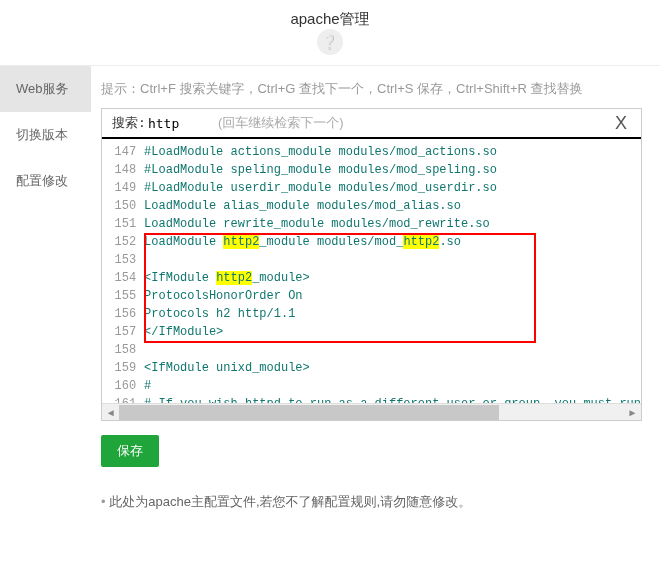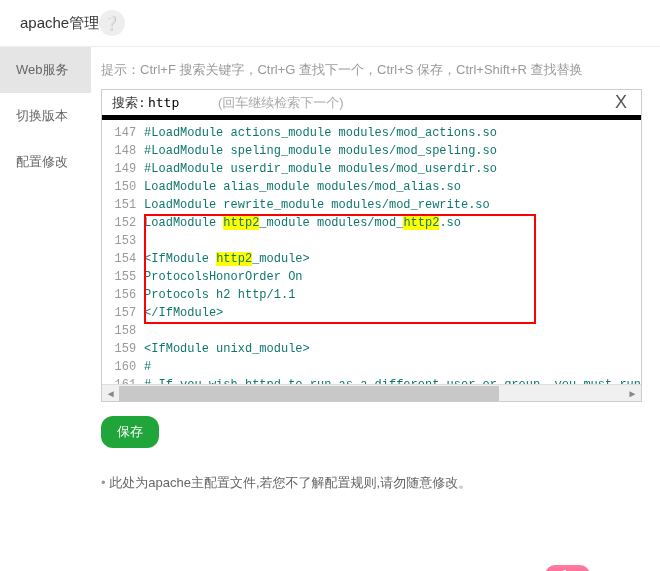--- a/index.html
+++ b/index.html
@@ -1,39 +1,39 @@
 <!DOCTYPE html>
 <html><head>
   <meta charset="utf-8">
   <style>
     * { margin: 0; padding: 0; box-sizing: border-box; }
     body { font-family: "Microsoft YaHei", Arial, sans-serif; font-size: 13px; background: #fff; width: 660px; }
     .container { display: flex; min-height: 500px; }
-    .header { padding: 10px 20px; font-size: 15px; color: #333; border-bottom: 1px solid #eee; display:flex; justify-content:flex-start; align-items:center;}
+    .header { padding: 10px 20px; font-size: 15px; color: #333; border-bottom: 1px solid #eee; display:flex; justify-content:center; align-items:center;flex-direction:column;}
     .sidebar { width: 105px; background: #fff; }
     .sidebar-item { padding: 14px 16px; color: #666; cursor: pointer; font-size: 13px; }
     .sidebar-item.active { background: #e5e5e5; }
     .main { flex: 1; padding: 14px 18px 14px 10px; }
     .tip { color: #999; font-size: 13px; margin-bottom: 10px; }
     .editor-wrap { border: 1px solid #ccc; }
-    .search-bar { display: flex; align-items: center; padding: 4px 10px; border-bottom: 5px solid #000000; height: 30px; }
+    .search-bar { display: flex; align-items: center; padding: 4px 10px; border-bottom: 2px solid #000000; height: 30px; }
     .search-label { font-size: 13px; color: #333; font-family: SimSun, monospace;}
     .search-input { font-family: SimSun, monospace; font-size: 13px; border: none; outline: none; width: 70px; margin-left:2px;}
     .search-hint { color: #aaa; font-size: 13px; flex: 1; text-align: left; }
     .close-btn { font-size: 18px; color: #555; cursor: pointer; font-family: Arial; padding: 0 4px; }
     .code-area { position: relative; height: 264px; overflow: auto; font-family: "Courier New", SimSun, monospace; font-size: 12px; padding: 4px 0; }
     .code-line { display: flex; white-space: pre; line-height: 18px; }
     .gutter { width: 42px; text-align: right; color: #999; padding-right: 8px; flex-shrink: 0; user-select: none; }
     .line-content { color: #0f766e; }
     .highlight-box { position: absolute; border: 2px solid red; left: 42px; top: 94px; width: 392px; height: 110px; pointer-events: none; }
     .hl { background: yellow; }
     .scrollbar-x { height: 17px; background: #f0f0f0; border-top: 1px solid #ddd; display: flex; align-items: center; position:relative;}
     .sb-arrow { width: 17px; height: 17px; display: flex; align-items: center; justify-content: center; color: #888; font-size: 10px; cursor:pointer;}
     .sb-thumb { position:absolute; left:17px; height: 15px; top:1px; width: 380px; background: #c8c8c8; }
-    .save-btn { margin-top: 14px; background: #20a53a; color: #fff; border: none; padding: 7px 16px; font-size: 13px; cursor: pointer; border-radius: 12px; }
+    .save-btn { margin-top: 14px; background: #20a53a; color: #fff; border: none; padding: 7px 16px; font-size: 13px; cursor: pointer; border-radius: 2px; }
     .note { margin-top: 26px; color: #666; font-size: 13px; }
     .note::before { content: "• "; color: #999; }
     .footer { text-align: right; padding: 6px 30px 14px 0; }
     .footer-badge { display: inline-flex; align-items:center; }
     .php-pill { background: linear-gradient(#ff7aa0,#ff5c8a); color: #fff; font-size: 16px; font-weight: bold; padding: 3px 8px; border-radius: 10px; }
     .cn-text { color: #a21caf; font-size: 12px; margin-left: 4px; margin-top: 30px; }
     .round-icon { width:26px;height:26px;border-radius:50%;background:#eee;display:flex;align-items:center;justify-content:center;color:#999;font-size:14px;}
   </style>
 </head>
 <body>

